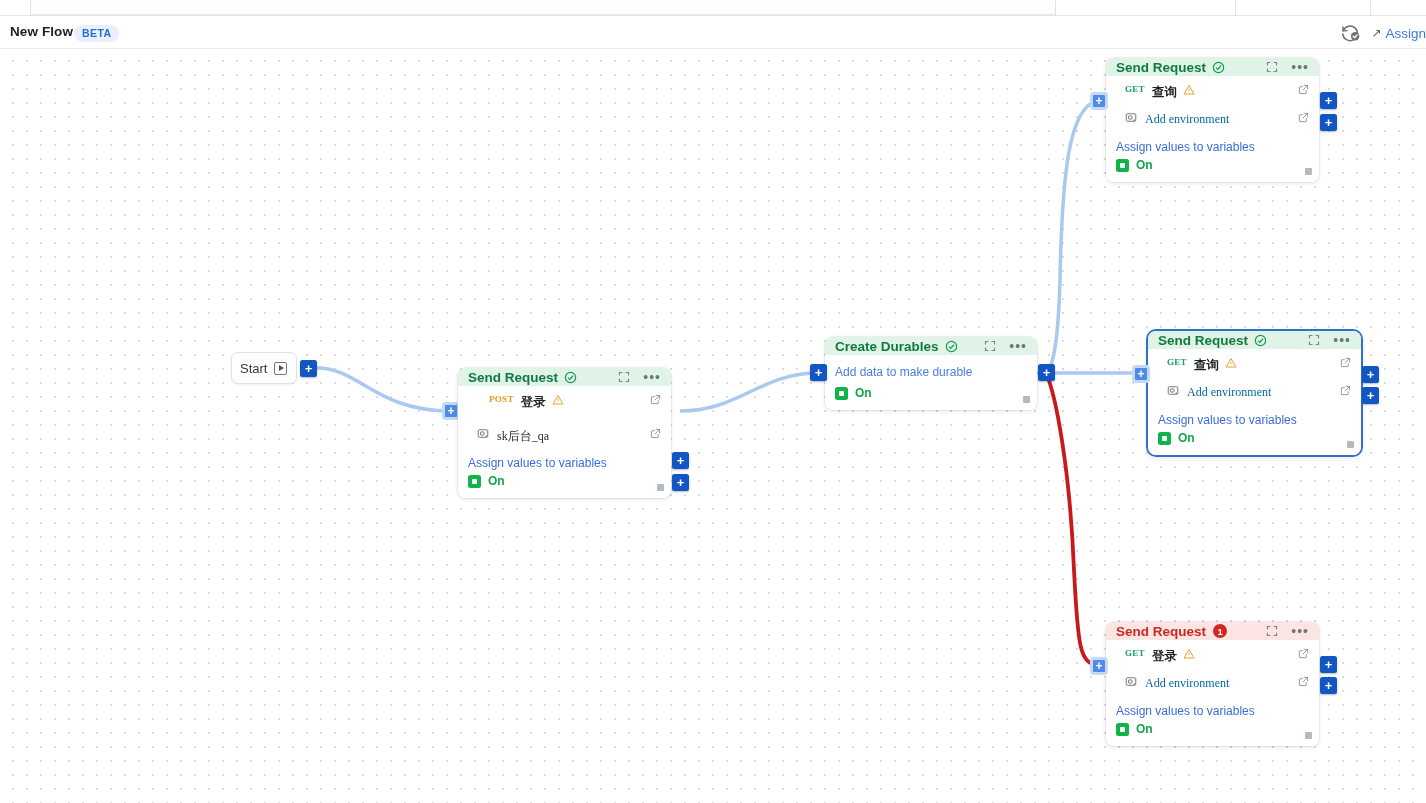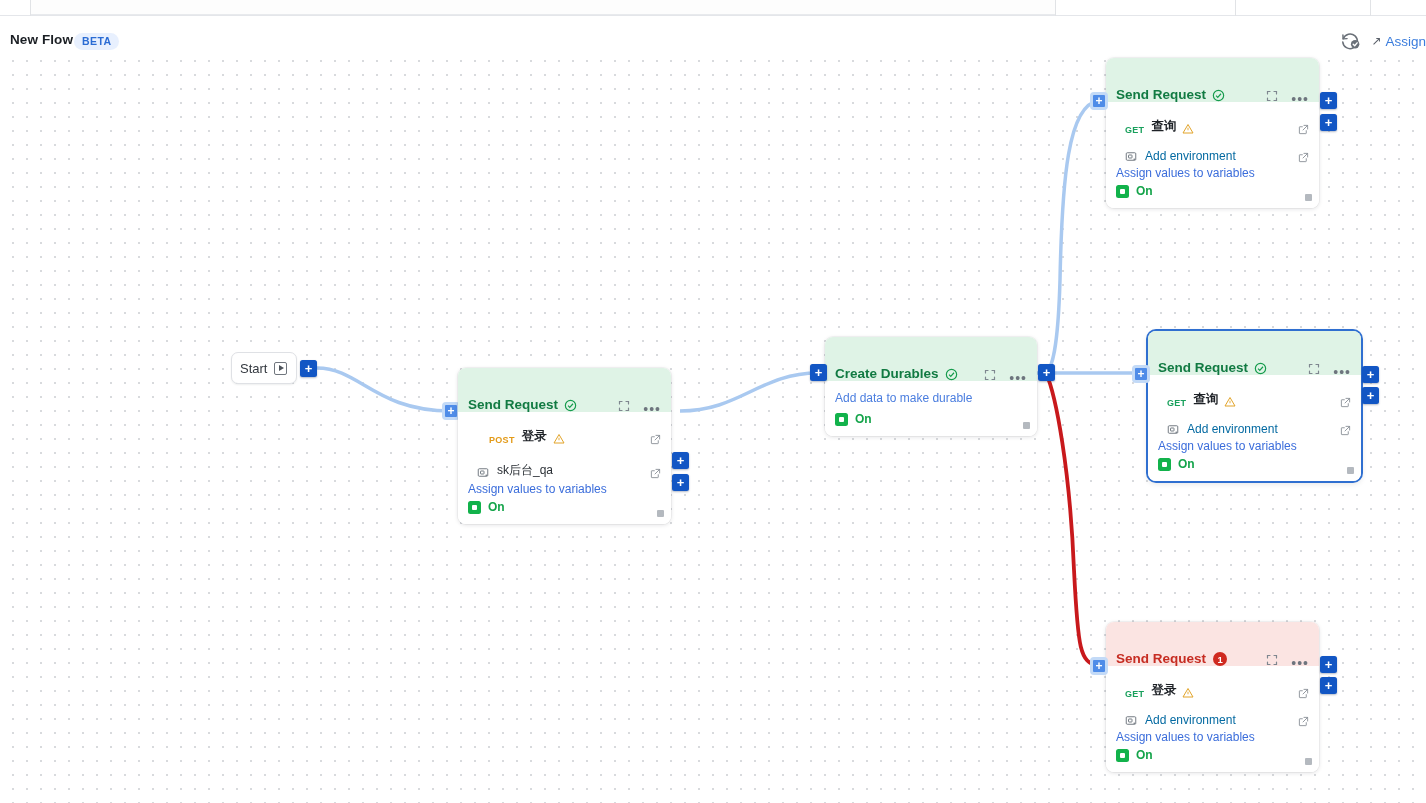--- a/index.html
+++ b/index.html
@@ -19,21 +19,21 @@
     position: absolute; top: 0; width: 1px; height: 16px; background: #e1e3e6;
   }
   #browser-chrome .tabfill {
     position: absolute; top: 0; height: 15px; background: #fdfdfd;
     border-bottom: 1px solid #e8eaed;
   }
 
   
   #app-header {
     position: absolute; left: 0; top: 16px; width: 1426px; height: 33px;
-    background: #ffffff; border-bottom: 1px solid #ebedf0; margin-top: 8px;
+    background: #ffffff; border-bottom: 1px solid #ebedf0;
   }
   #flow-title {
     position: absolute; left: 10px; top: 8px;
     font-size: 13.5px; font-weight: bold; color: #1b1f24; letter-spacing: .1px;
   }
   #beta-badge {
     position: absolute; left: 74px; top: 9px;
     background: #e8f0fe; color: #2b6cd4;
     font-size: 10.5px; font-weight: bold; letter-spacing: .4px;
     padding: 2px 8px 3px; border-radius: 9px;
@@ -81,39 +81,39 @@
   }
 
   .card {
     width: 213px; background: #ffffff; border-radius: 8px;
     box-shadow: 0 1px 4px rgba(20,25,35,.13), 0 0 0 1px rgba(20,25,35,.04);
     overflow: hidden;
   }
   .card.selected { box-shadow: 0 0 0 2px #2f6fd0, 0 2px 6px rgba(20,25,35,.15); }
 
   .card-head {
-    height: 44px; display: flex; align-items: flex-end; padding: 0 10px;
+    height: 18px; display: flex; align-items: center; padding: 0 10px;
     background: #dff3e6;
   }
   .card-head.error { background: #fbe4e2; }
   .card-title { font-size: 13.5px; font-weight: bold; color: #117a42; }
   .card-head.error .card-title { color: #c62c22; }
   .check-icon { margin-left: 6px; width: 13px; height: 13px; display: block; color: #179c4e; }
   .err-badge {
     margin-left: 7px; width: 14px; height: 14px; border-radius: 50%;
     background: #cf2a20; color: #fff; font-size: 9.5px; font-weight: bold;
     display: flex; align-items: center; justify-content: center;
   }
   .head-spacer { flex: 1; }
   .expand-icon { width: 12px; height: 12px; display: block; color: #7e868f; margin-right: 13px; }
   .dots-icon { color: #6e757e; font-size: 14px; line-height: 6px; letter-spacing: 1px; }
 
   .card-body { padding: 8px 10px 10px; background: #fff; position: relative; }
 
-  .row { display: flex; align-items: flex-end; height: 25px; }
+  .row { display: flex; align-items: flex-start; height: 25px; font-family: Liberation Serif, serif; }
   .row-indent { padding-left: 9px; }
   .method { font-size: 9px; font-weight: bold; letter-spacing: .3px; }
   .method.post { color: #e39a17; padding-left: 12px; }
   .method.get { color: #19a05c; }
   .req-name {
     margin-left: 7px; font-size: 12.5px; font-weight: bold; color: #1e2227;
   }
   .warn-icon { margin-left: 6px; width: 12px; height: 12px; display:block; color: #e2a42a; }
   .ext-icon { width: 11px; height: 11px; display: block; color: #8b9198; }
   .row-spacer { flex: 1; }

